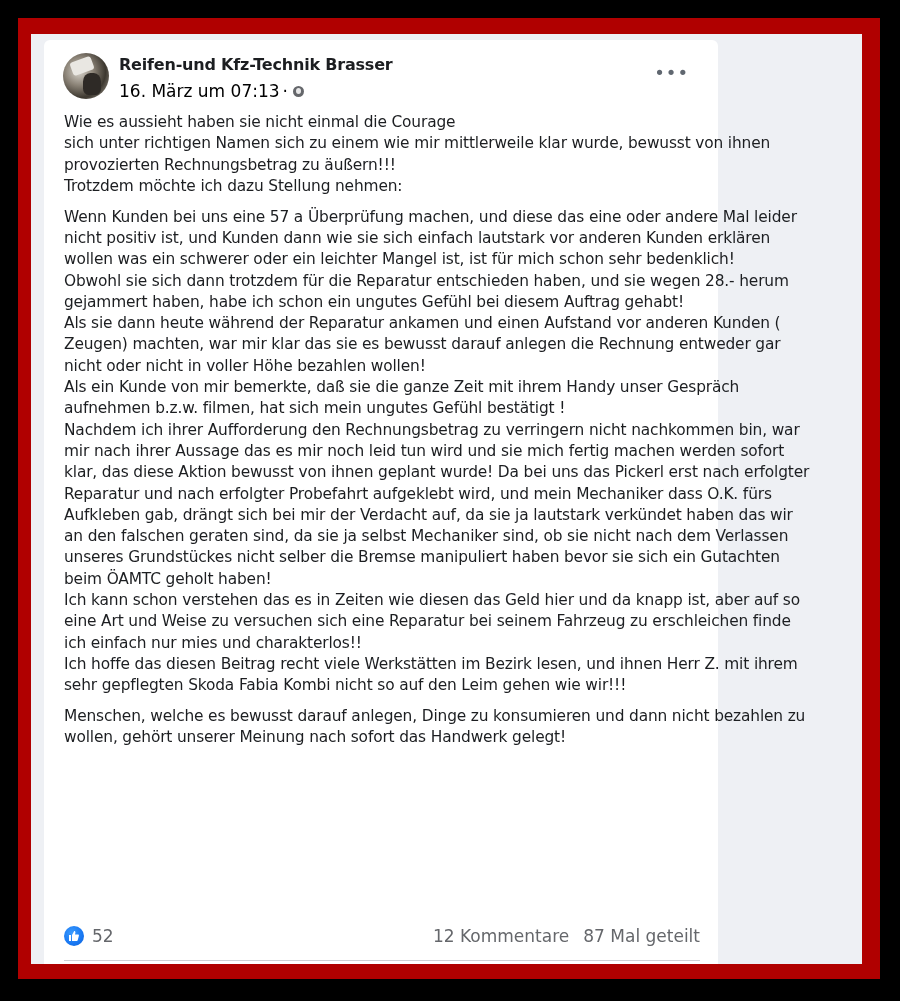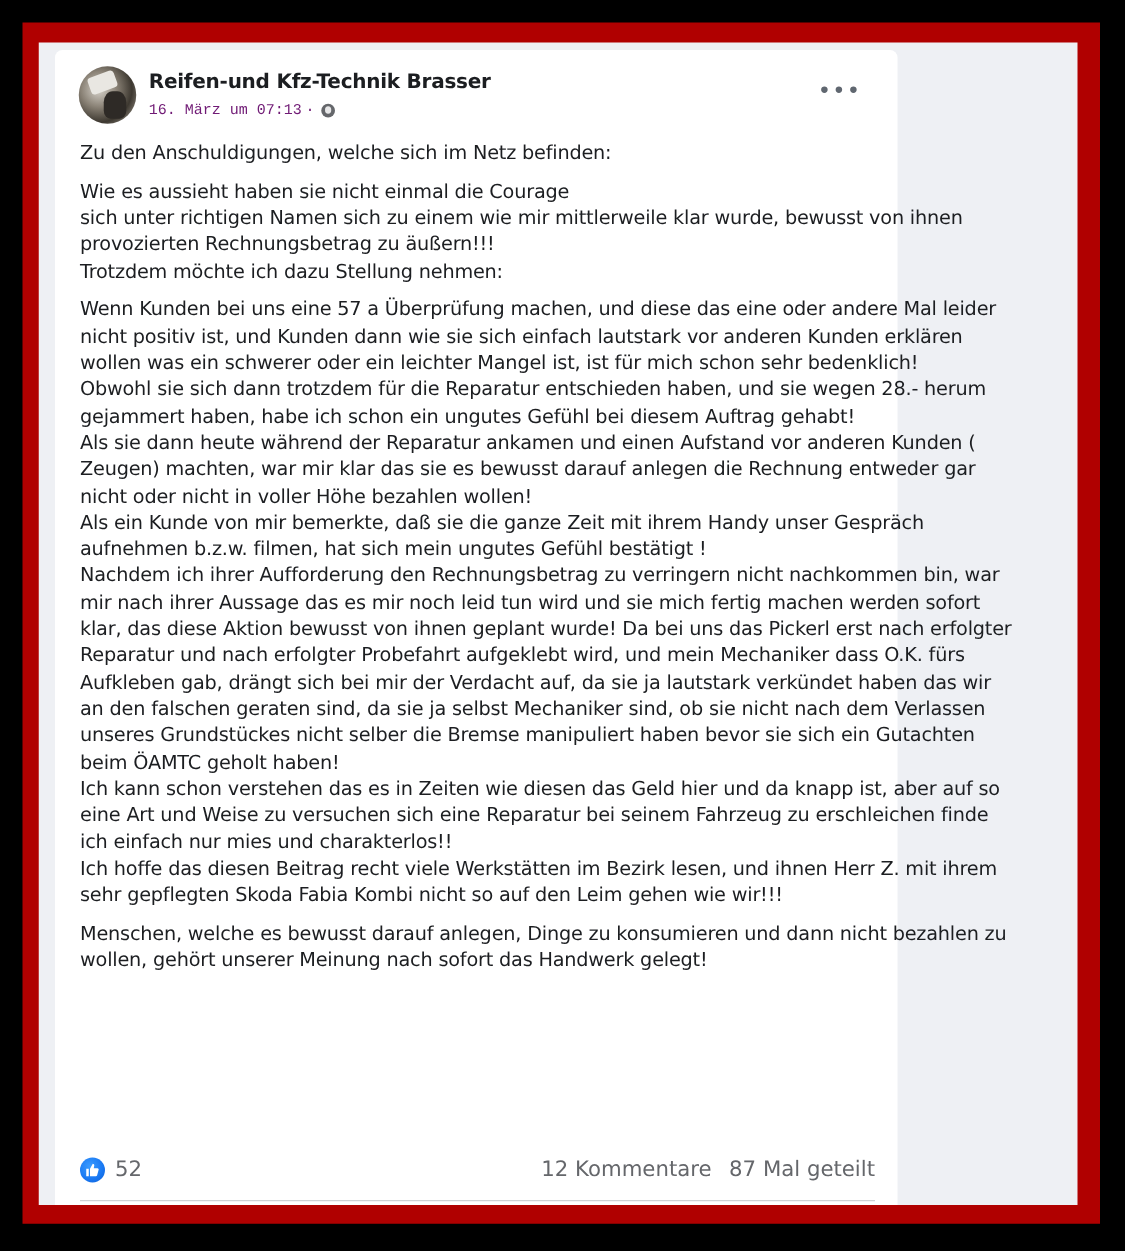--- a/index.html
+++ b/index.html
@@ -33,22 +33,22 @@
     }
     .avatar::after {
       content: ""; position: absolute; left: 20px; top: 20px; width: 18px; height: 22px;
       background: #2e2a26; border-radius: 40% 40% 30% 30%;
     }
     .page-name {
       position: absolute; left: 58px; top: 3px; font-size: 16px; font-weight: bold;
       color: #1c1e21; letter-spacing: -0.2px;
     }
     .meta {
-      position: absolute; left: 58px; top: 29px; font-size: 12px; color: #701a75;
-      display: flex; align-items: center; gap: 3px; font-family: Liberation Mono, monospace;
+      position: absolute; left: 58px; top: 29px; font-size: 17px; color: #000000;
+      display: flex; align-items: center; gap: 3px;
     }
     .globe {
       display: inline-block; width: 11px; height: 11px; border-radius: 50%;
       background: #65676b; position: relative; margin-left: 2px;
     }
     .globe::after {
       content: ""; position: absolute; left: 3px; top: 2px; width: 5px; height: 6px;
       border-radius: 50%; background: #fff; opacity: 0.85;
     }
     .more {
@@ -90,21 +90,20 @@
     <div class="page-name">Reifen-und Kfz-Technik Brasser</div>
     <div class="meta">
       <span>16. März um 07:13</span>
       <span>·</span>
       <span class="globe"></span>
     </div>
     <div class="more">•••</div>
   </div>
 
   <div class="body-text">
-    <p>Zu den Anschuldigungen, welche sich im Netz befinden:</p>
     <p>Wie es aussieht haben sie nicht einmal die Courage
 sich unter richtigen Namen sich zu einem wie mir mittlerweile klar wurde, bewusst von ihnen
 provozierten Rechnungsbetrag zu äußern!!!
 Trotzdem möchte ich dazu Stellung nehmen:</p>
     <p>Wenn Kunden bei uns eine 57 a Überprüfung machen, und diese das eine oder andere Mal leider
 nicht positiv ist, und Kunden dann wie sie sich einfach lautstark vor anderen Kunden erklären
 wollen was ein schwerer oder ein leichter Mangel ist, ist für mich schon sehr bedenklich!
 Obwohl sie sich dann trotzdem für die Reparatur entschieden haben, und sie wegen 28.- herum
 gejammert haben, habe ich schon ein ungutes Gefühl bei diesem Auftrag gehabt!
 Als sie dann heute während der Reparatur ankamen und einen Aufstand vor anderen Kunden (

